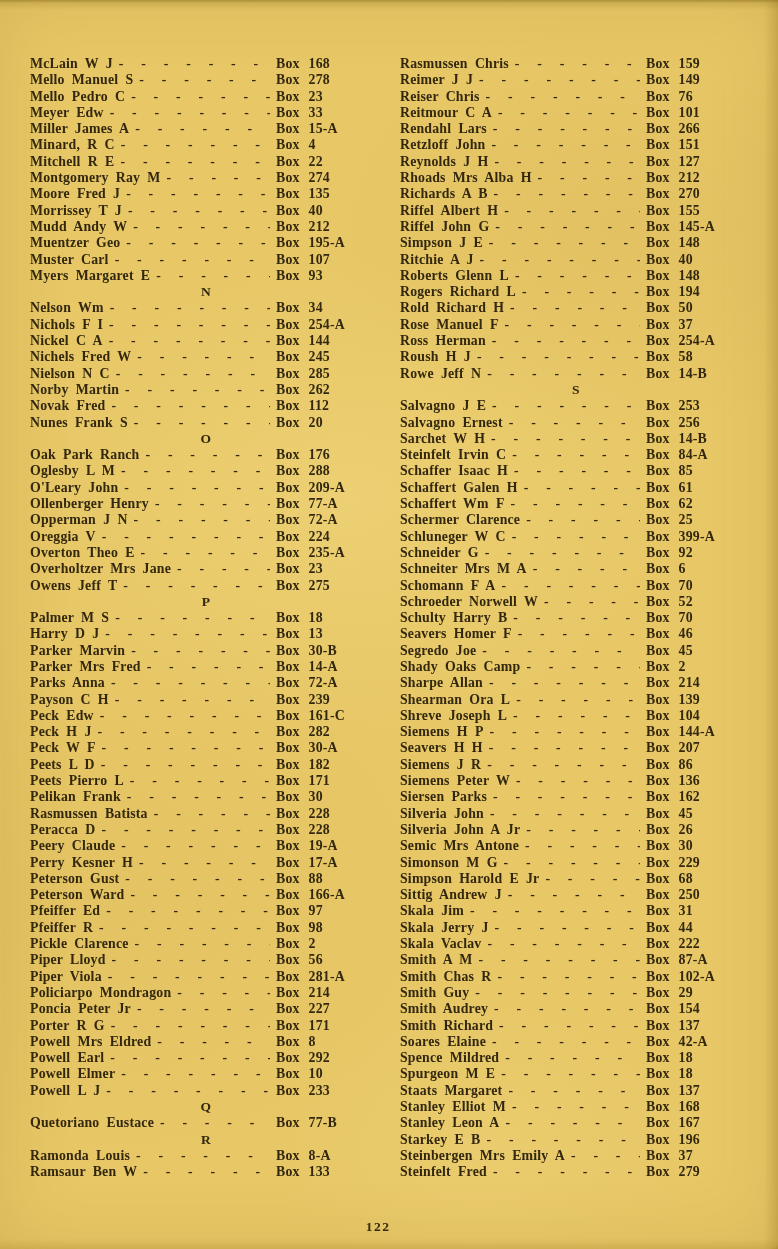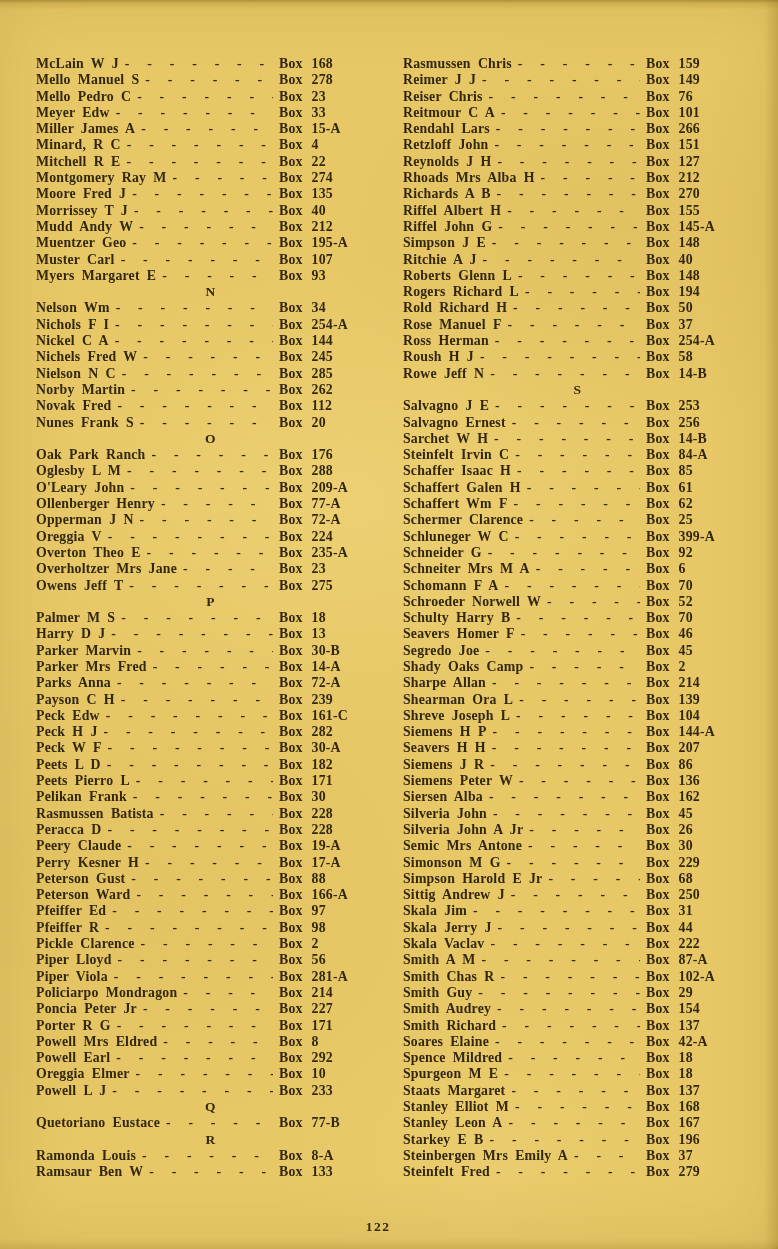--- a/index.html
+++ b/index.html
@@ -40,21 +40,20 @@
     pointer-events: none;
     box-shadow: inset 0 0 70px rgba(125,95,20,0.16);
   }
   .columns {
     position: absolute;
     left: 30px;
     right: 26px;
     top: 56px;
     display: flex;
     gap: 18px;
-    margin-left: 6px;
   }
   .col {
     flex: 1 1 0;
     min-width: 0;
   }
   .row {
     display: flex;
     align-items: baseline;
     height: 16.3px;
     line-height: 16.3px;
@@ -576,21 +575,21 @@
         </div>
         <div class="row">
           <span class="name">Powell Earl</span>
           <span class="leader">- - - - - - - - - - - - - - - - - - - - - - - - - -</span>
           <span class="boxcell">
             <span class="box-word">Box</span>
             <span class="box-num">292</span>
           </span>
         </div>
         <div class="row">
-          <span class="name">Oreggia Elmer</span>
+          <span class="name">Powell Elmer</span>
           <span class="leader">- - - - - - - - - - - - - - - - - - - - - - - - - -</span>
           <span class="boxcell">
             <span class="box-word">Box</span>
             <span class="box-num">10</span>
           </span>
         </div>
         <div class="row">
           <span class="name">Powell L J</span>
           <span class="leader">- - - - - - - - - - - - - - - - - - - - - - - - - -</span>
           <span class="boxcell">
@@ -973,21 +972,21 @@
         </div>
         <div class="row">
           <span class="name">Siemens Peter W</span>
           <span class="leader">- - - - - - - - - - - - - - - - - - - - - - - - - -</span>
           <span class="boxcell">
             <span class="box-word">Box</span>
             <span class="box-num">136</span>
           </span>
         </div>
         <div class="row">
-          <span class="name">Siersen Alba</span>
+          <span class="name">Siersen Parks</span>
           <span class="leader">- - - - - - - - - - - - - - - - - - - - - - - - - -</span>
           <span class="boxcell">
             <span class="box-word">Box</span>
             <span class="box-num">162</span>
           </span>
         </div>
         <div class="row">
           <span class="name">Silveria John</span>
           <span class="leader">- - - - - - - - - - - - - - - - - - - - - - - - - -</span>
           <span class="boxcell">

